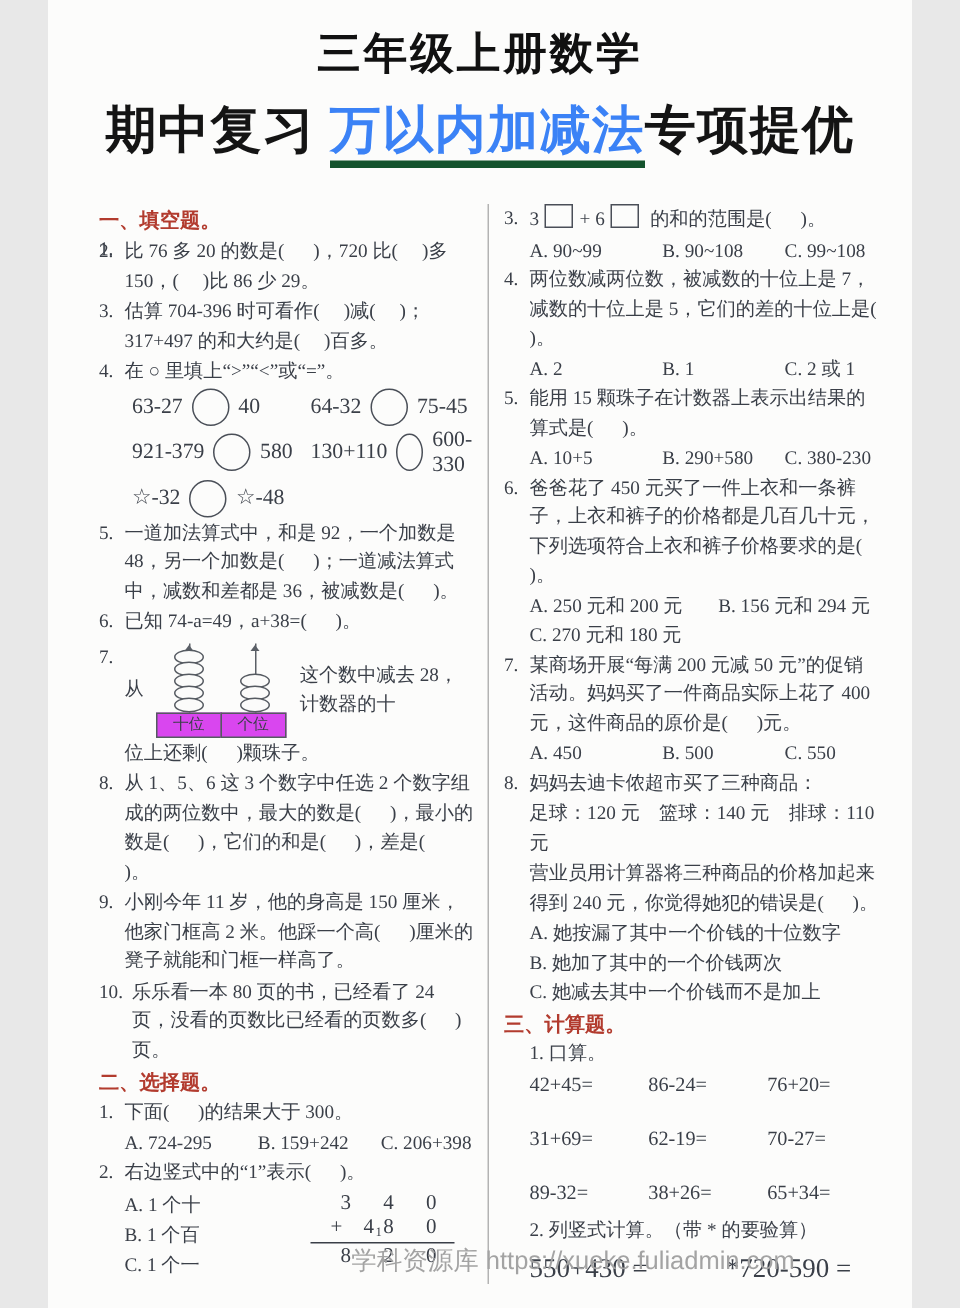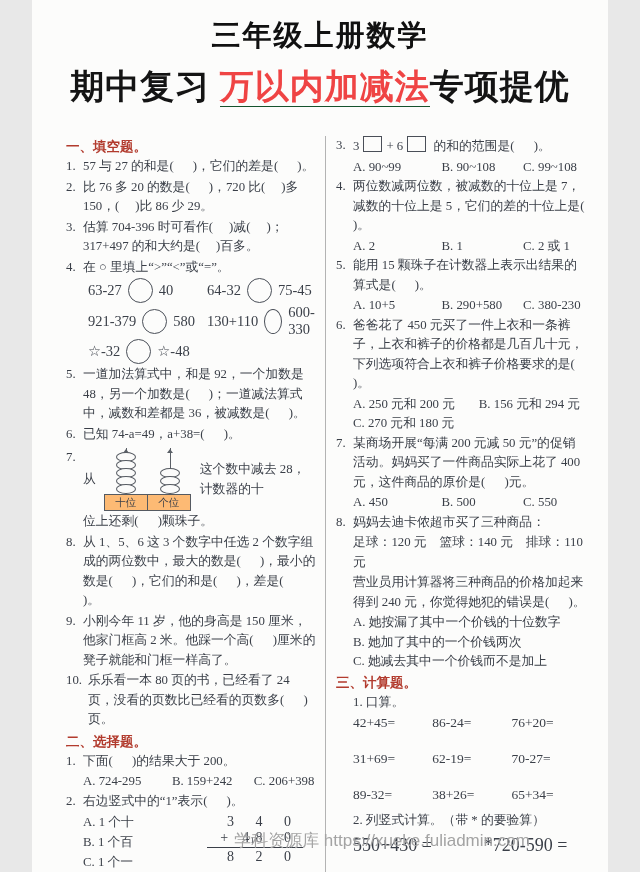--- a/index.html
+++ b/index.html
@@ -3,21 +3,21 @@
 <meta charset="utf-8">
 <style>
   html,body{margin:0;padding:0;background:#e8e8e8;}
   .page{position:relative;width:576px;height:872px;margin:0 auto;background:#fcfcfb;
         font-family:"Liberation Serif","DejaVu Serif",serif;color:#3a3f48;overflow:hidden;}
   
   .hdr{padding-top:16px;text-align:center;}
   .title1{font-family:"Liberation Sans","DejaVu Sans",sans-serif;font-weight:900;
           font-size:29px;letter-spacing:2px;color:#111;}
   .title2{margin-top:8px;font-weight:bold;font-size:34px;letter-spacing:1px;color:#141414;white-space:nowrap;}
-  .title2 .hl{color:#ef4444;border-bottom:1px solid #14532d;padding-bottom:1px;}
+  .title2 .hl{color:#3b82f6;border-bottom:5px solid #14532d;padding-bottom:1px;}
   
   .cols{display:flex;padding:14px 22px 0 34px;margin-top:12px;}
   .col{width:50%;box-sizing:border-box;}
   .col-left{padding-right:8px;border-right:1px solid #b3b3b3;}
   .col-right{padding-left:10px;}
   .sec-h{font-weight:bold;color:#b23b2e;font-size:13.5px;line-height:21px;}
   .q{position:relative;padding-left:17px;font-size:12.8px;line-height:19.5px;margin-bottom:1px;}
   .q.wide{padding-left:22px;}
   .qno{position:absolute;left:0;top:0;}
   .q.wide .qno{width:22px;}
@@ -34,21 +34,21 @@
   .abacus{display:inline-block;margin:0 8px;vertical-align:middle;}
   .arow{display:flex;}
   .beadcol{position:relative;display:flex;flex-direction:column;align-items:center;
            justify-content:flex-end;width:44px;height:46px;}
   .rod{position:absolute;left:50%;top:0;bottom:0;width:1.2px;background:#5a5f66;}
   .rod:before{content:"";position:absolute;top:-2px;left:-2.4px;border:3px solid transparent;
               border-bottom:4px solid #5a5f66;}
   .bead{width:18px;height:8px;border:1.2px solid #555a61;border-radius:50%;
         background:#fbfbfa;margin-top:-2px;z-index:1;}
   .alabels{display:flex;font-size:10.5px;line-height:15px;}
-  .alabel{width:42px;text-align:center;border:1.1px solid #555a61;background:#fdba74;}
+  .alabel{width:42px;text-align:center;border:1.1px solid #555a61;background:#d946ef;}
   .alabel+.alabel{margin-left:-1.1px;}
   
   .opt3{display:grid;grid-template-columns:38% 35% 27%;padding-left:17px;
         font-size:12.8px;line-height:19.5px;}
   .opt2{display:grid;grid-template-columns:54% 46%;padding-left:17px;
         font-size:12.8px;line-height:19.5px;}
   .optlist{padding-left:17px;font-size:12.8px;line-height:19.5px;}
   
   .c2wrap{display:flex;padding-left:17px;}
   .c2opts{flex:1;font-size:12.8px;line-height:20px;}
@@ -83,21 +83,20 @@
   </div>
 
   <div class="cols">
 
     <div class="col col-left">
 
       <div class="sec-h">一、填空题。</div>
 
       <div class="q">
         <span class="qno">1.</span>
-        <span class="qtext">57 与 27 的和是(      )，它们的差是(      )。</span>
       </div>
 
       <div class="q">
         <span class="qno">2.</span>
         <span class="qtext">比 76 多 20 的数是(      )，720 比(     )多 150，(     )比 86 少 29。</span>
       </div>
 
       <div class="q">
         <span class="qno">3.</span>
         <span class="qtext">估算 704-396 时可看作(     )减(     )；317+497 的和大约是(     )百多。</span>
@@ -192,21 +191,21 @@
 
       <div class="q wide">
         <span class="qno">10.</span>
         <span class="qtext">乐乐看一本 80 页的书，已经看了 24 页，没看的页数比已经看的页数多(      )页。</span>
       </div>
 
       <div class="sec-h">二、选择题。</div>
 
       <div class="q">
         <span class="qno">1.</span>
-        <span class="qtext">下面(      )的结果大于 200。</span>
+        <span class="qtext">下面(      )的结果大于 300。</span>
       </div>
       <div class="opt3">
         <span>A. 724-295</span>
         <span>B. 159+242</span>
         <span>C. 206+398</span>
       </div>
 
       <div class="q">
         <span class="qno">2.</span>
         <span class="qtext">右边竖式中的“1”表示(      )。</span>

